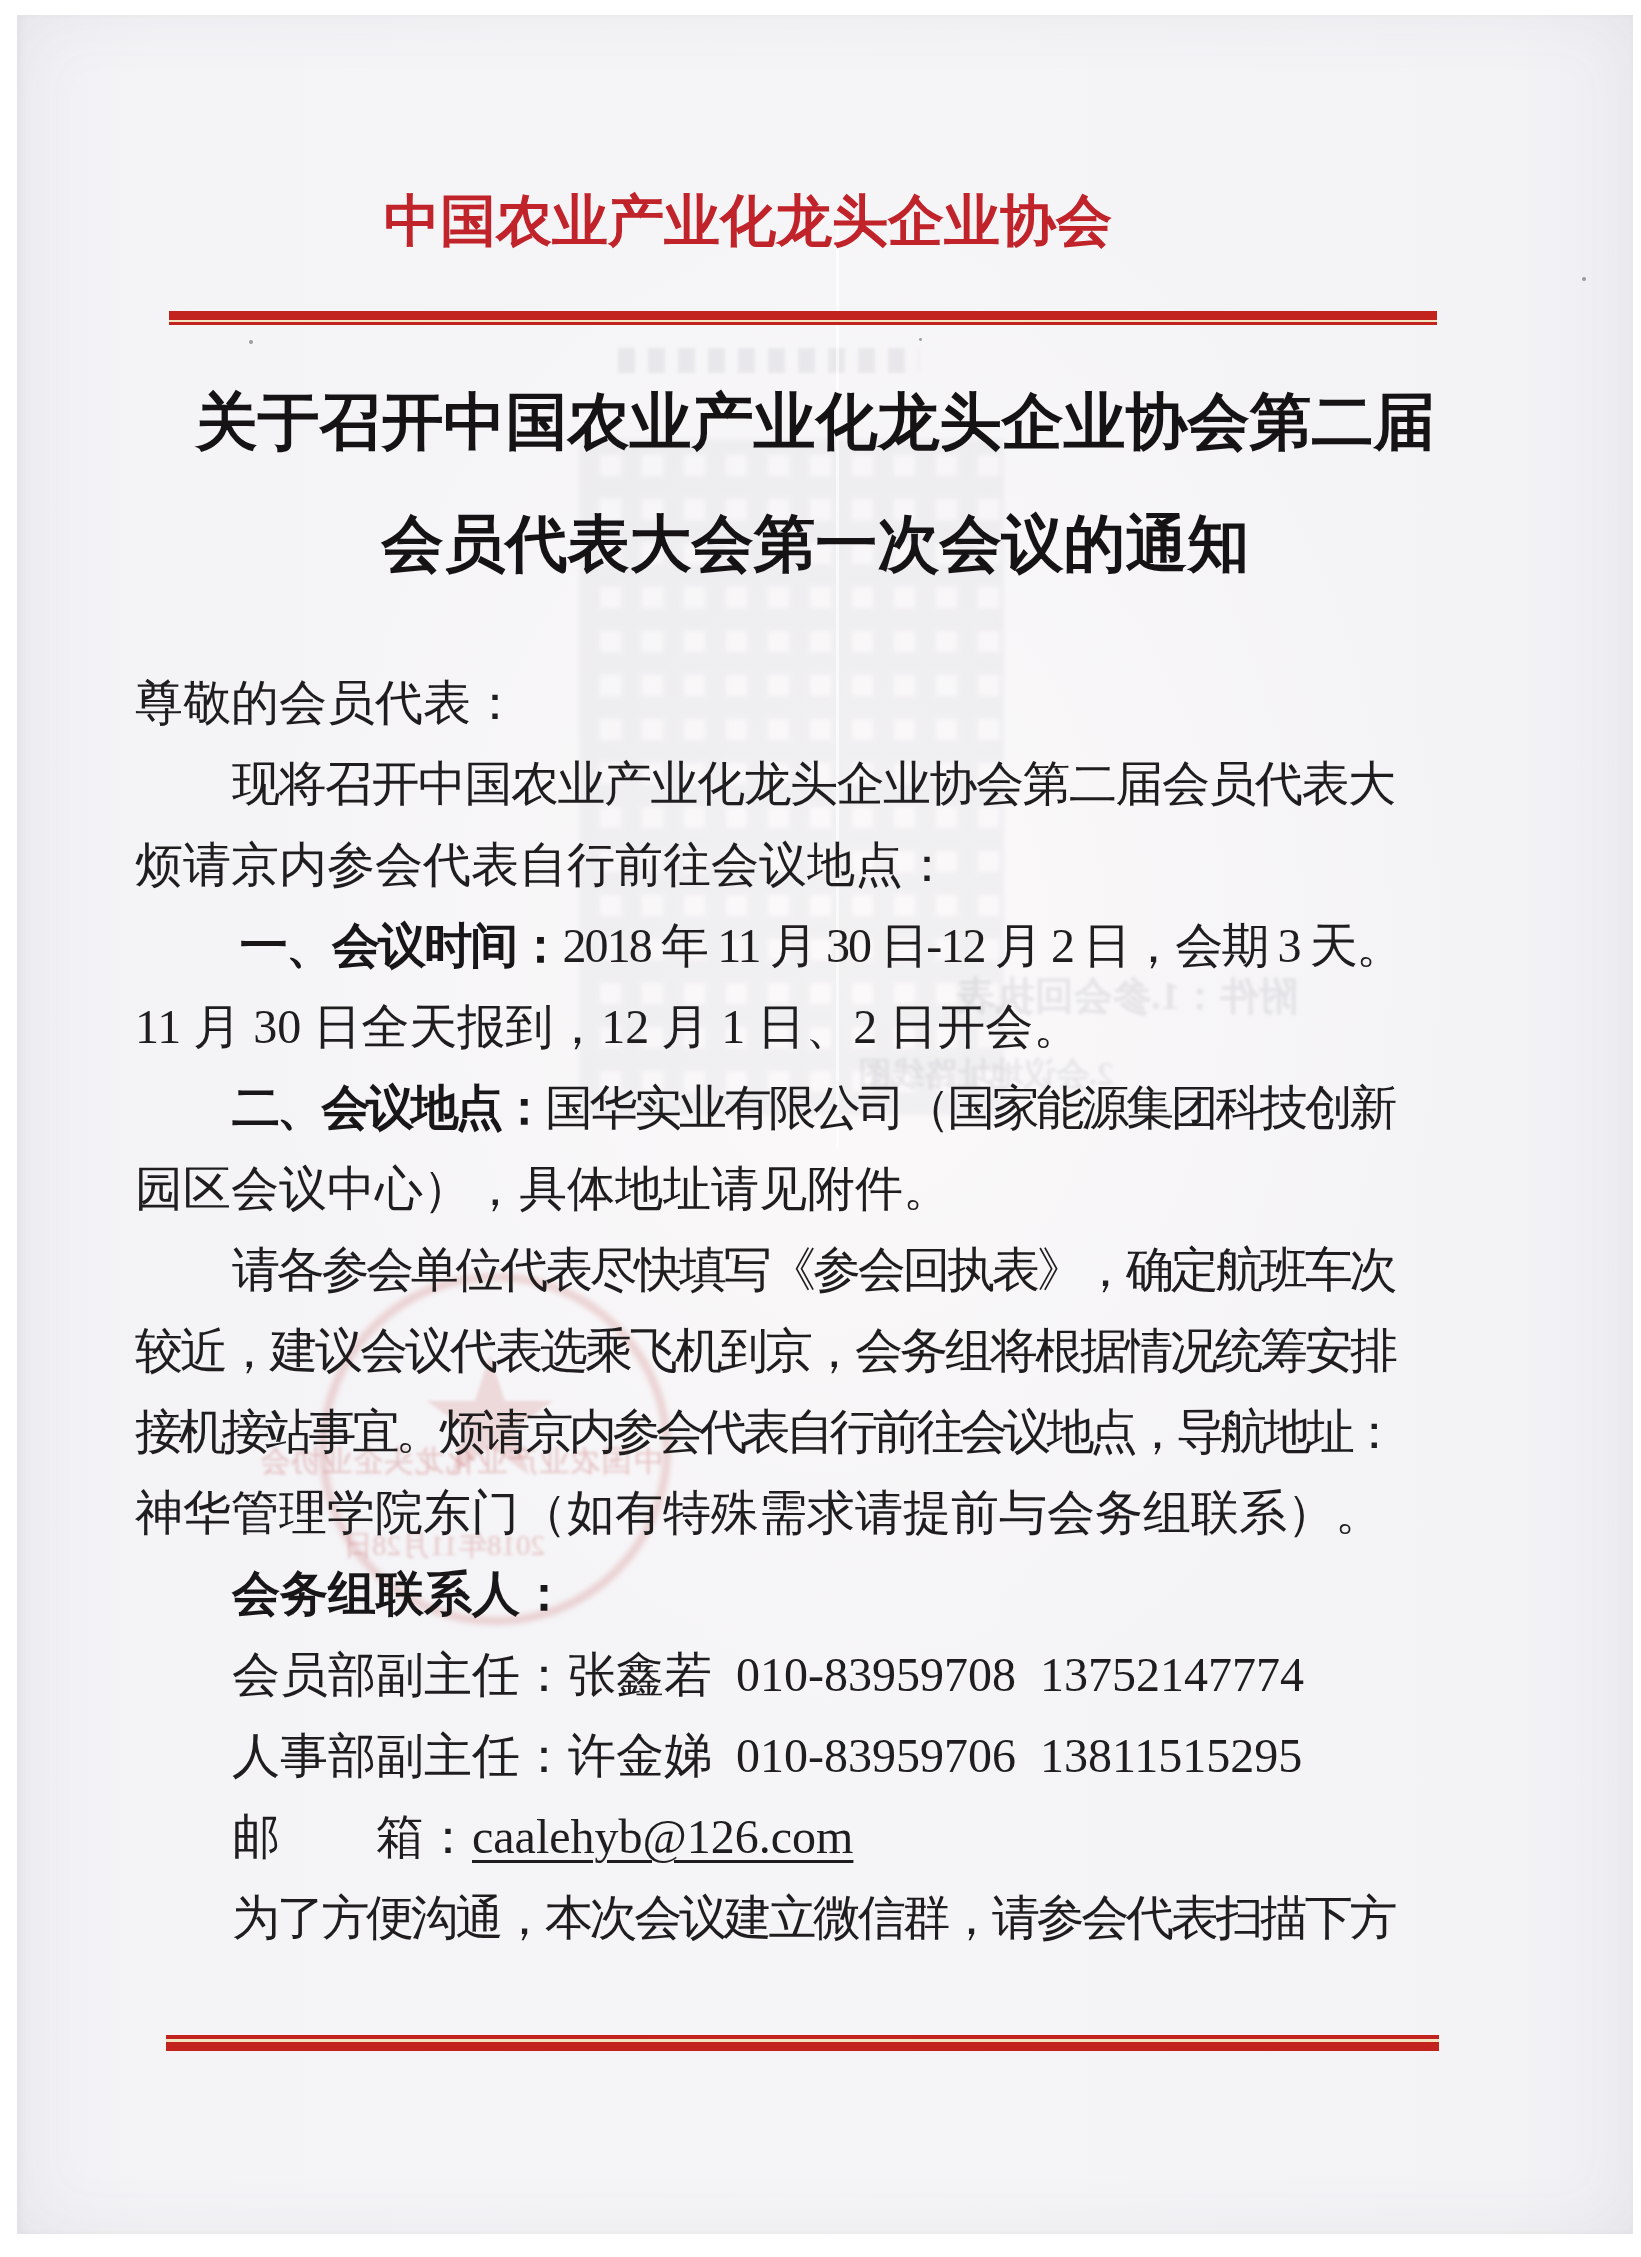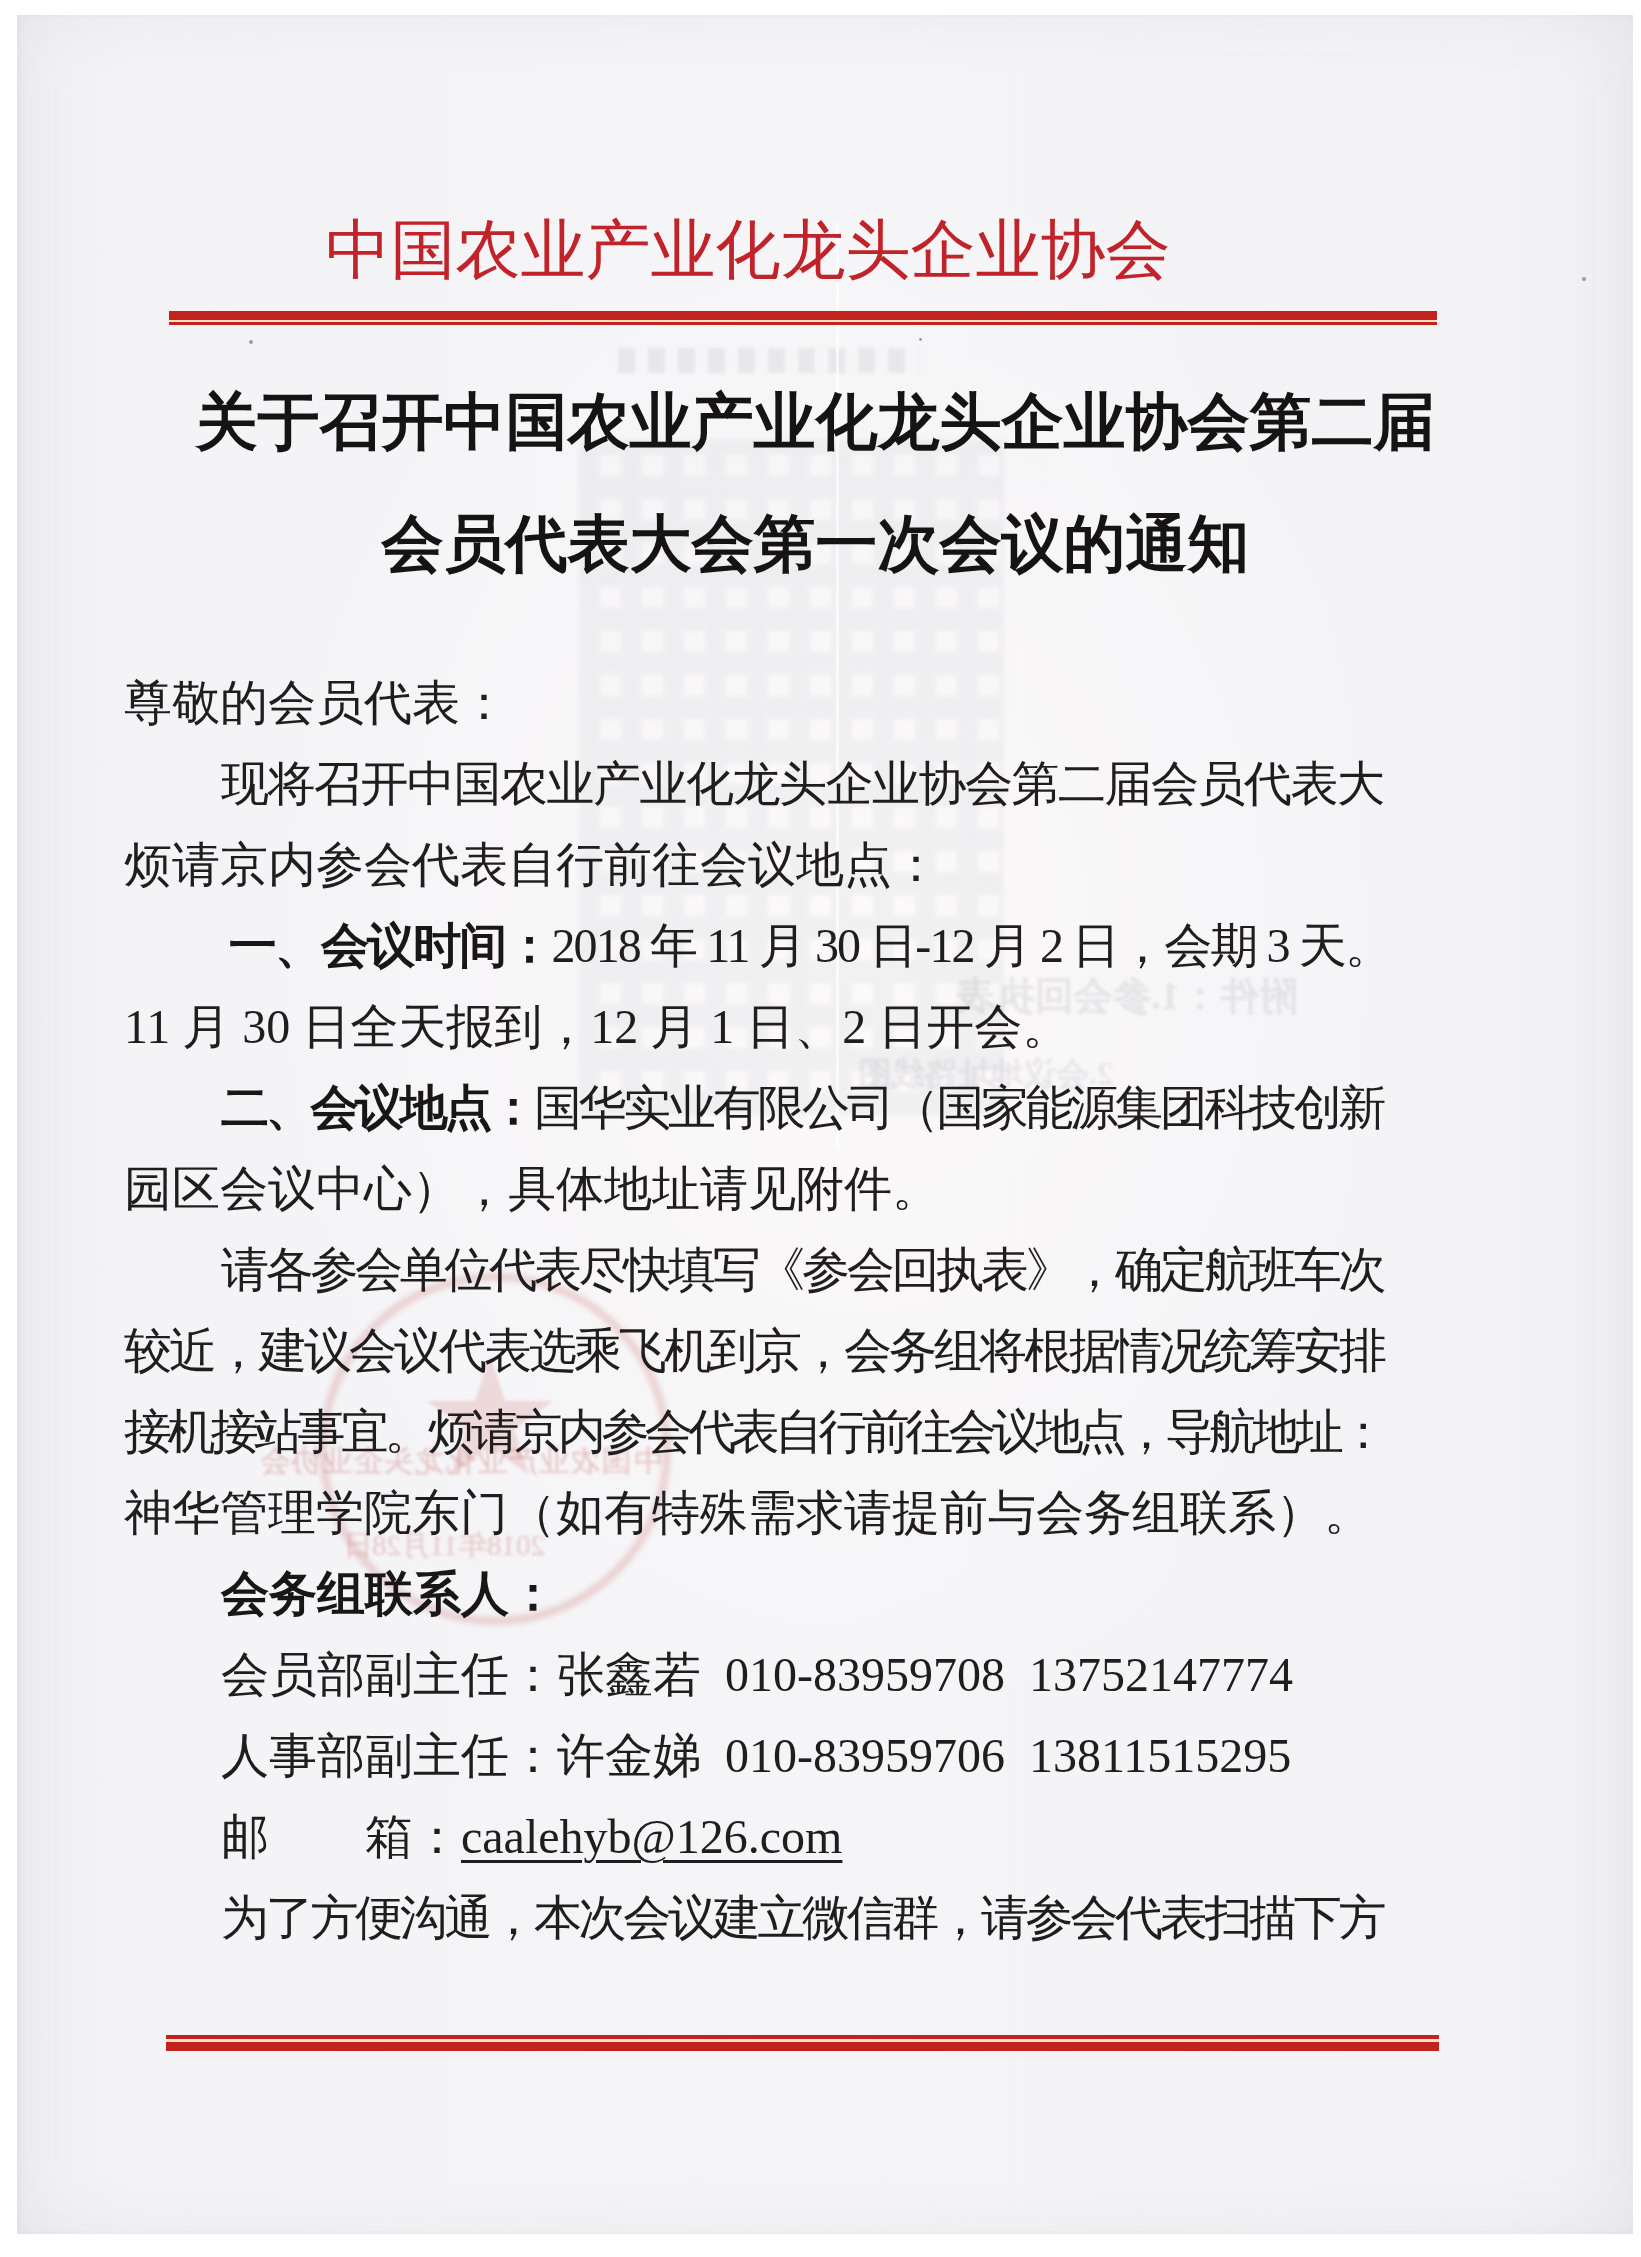--- a/index.html
+++ b/index.html
@@ -26,40 +26,40 @@
   .ghost-text{white-space:nowrap;transform:scaleX(-1);filter:blur(1.5px);
       font-family:"Liberation Serif","DejaVu Serif",serif;}
   .seal-org-ghost{left:268px;top:1441px;width:394px;font-size:30px;letter-spacing:1px;
       color:rgba(198,94,94,.34);text-align:center;}
   .seal-date-ghost{left:336px;top:1526px;width:216px;font-size:29px;color:rgba(198,94,94,.30);text-align:center;}
   .att1-ghost{left:919px;top:969px;width:415px;font-size:39px;color:rgba(118,118,134,.15);
       text-align:center;font-weight:bold;}
   .att2-ghost{left:836px;top:1052px;width:299px;font-size:33px;color:rgba(118,118,134,.13);
       text-align:center;font-weight:bold;}
   
-  .org-title{position:absolute;z-index:2;left:135px;top:196px;width:1226px;height:108px;
-      line-height:108px;text-align:center;font-size:65px;font-weight:normal;letter-spacing:0px;
+  .org-title{position:absolute;z-index:2;left:135px;top:167px;width:1226px;height:108px;
+      line-height:108px;text-align:center;font-size:56px;font-weight:bold;letter-spacing:0px;
       font-family:"Liberation Serif","DejaVu Serif",serif;}
   .rule{position:absolute;z-index:2;}
   .rule-top{left:169px;top:311px;width:1268px;}
   .rule-top .thick{height:8.7px;}
   .rule-top .gap{height:1.9px;}
   .rule-top .thin{height:3.9px;}
   .rule-bottom{left:166px;top:2035px;width:1273px;}
   .rule-bottom .thin{height:3.9px;}
   .rule-bottom .gap{height:2.9px;}
   .rule-bottom .thick{height:9.7px;}
   .bar-red{width:100%;}
   .bar-cream{width:100%;}
   
   .doc-title{position:absolute;z-index:2;left:183px;top:361px;width:1265px;text-align:center;
       font-weight:bold;color:#151314;font-size:62px;line-height:122px;
       font-family:Liberation Serif, serif;}
   
-  .body-block{position:absolute;z-index:2;left:124px;top:662px;width:1267px;}
+  .body-block{position:absolute;z-index:2;left:135px;top:662px;width:1267px;}
   .line{height:81px;line-height:81px;font-size:48px;color:#1f1d1e;white-space:nowrap;
         font-family:"Liberation Serif","DejaVu Serif",serif;}
   .line .label-bold, .line.bold-line{font-family:"Liberation Sans","DejaVu Sans",sans-serif;
         font-weight:bold;color:#181617;}
   .line.indent{padding-left:97px;}
   .email{text-decoration:underline;text-underline-offset:6.8px;text-decoration-thickness:2.9px;}
   .speck{position:absolute;background:rgba(70,70,80,.5);border-radius:50%;z-index:1;}
 </style>
 </head>
 <body>

